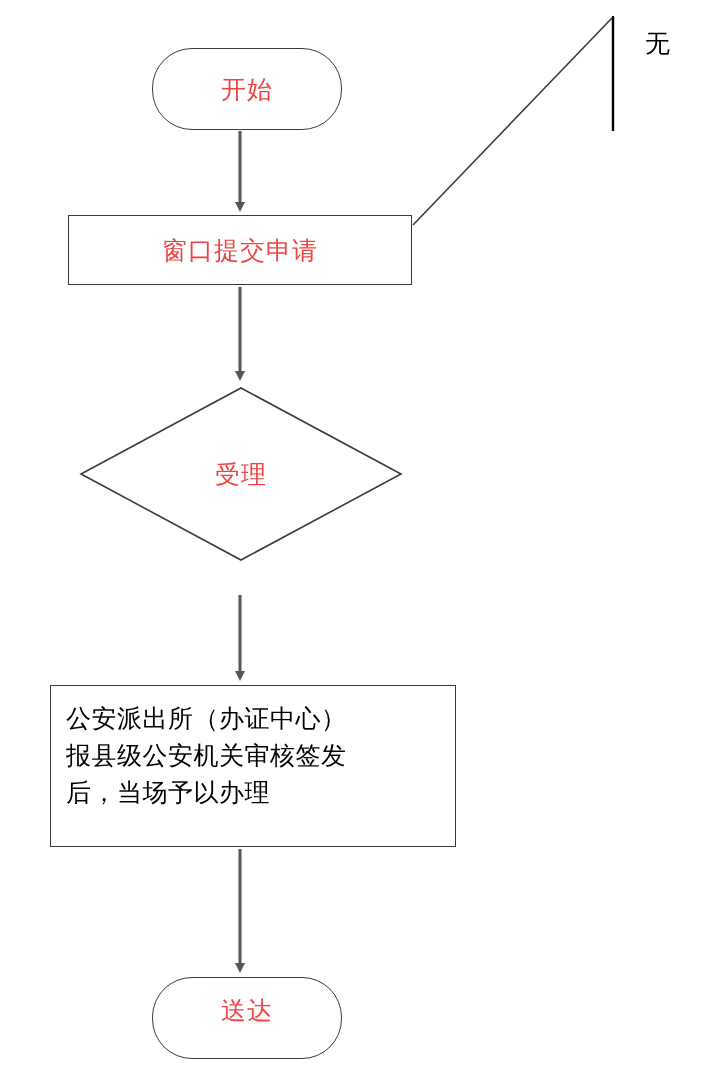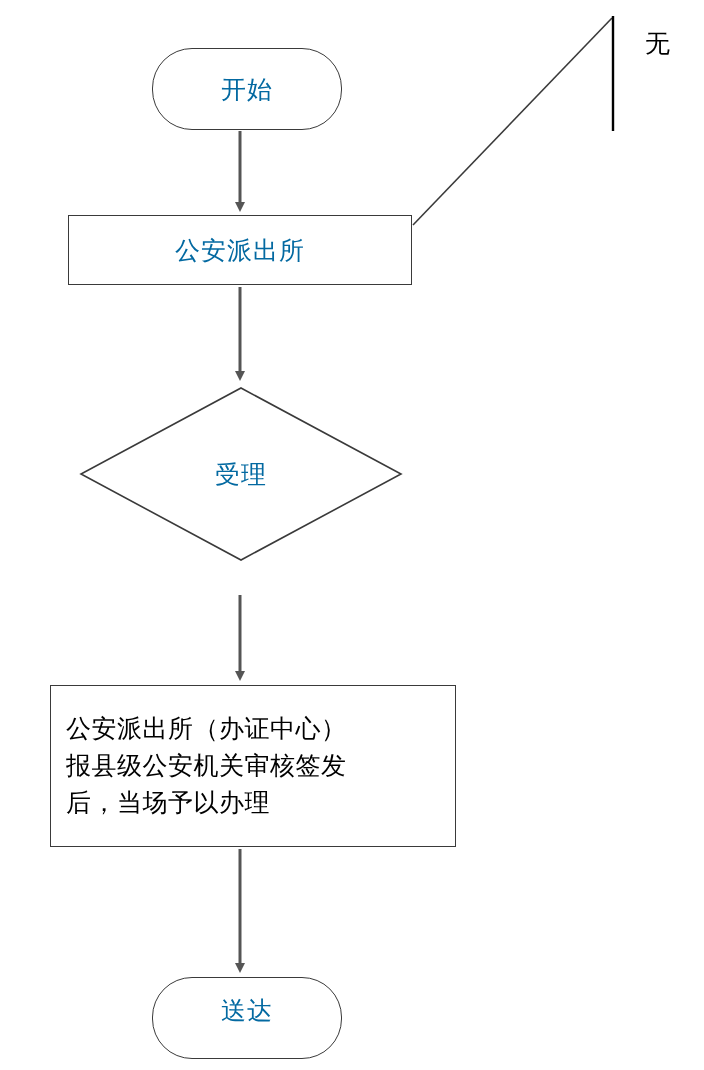--- a/index.html
+++ b/index.html
@@ -16,21 +16,21 @@
     height: 1070px;
     background: #ffffff;
     overflow: hidden;
   }
   .node-label {
     position: absolute;
     display: flex;
     align-items: center;
     justify-content: center;
     text-align: right;
-    color: #0369a1;
+    color: #ef4444;
     font-size: 25px;
     line-height: 36px;
     letter-spacing: 1px;
     white-space: pre-line;
     pointer-events: none;
   }
   
   .term {
     position: absolute;
     border: 1.5px solid #3a3a3a;
@@ -59,21 +59,20 @@
     line-height: 30px;
   }
   .block-label-left {
     position: absolute;
     color: #000000;
     font-size: 25px;
     line-height: 37px;
     text-align: left;
     white-space: pre-line;
     letter-spacing: 0.5px;
-    margin-top: 10px;
   }
   svg.connectors {
     position: absolute;
     left: 0;
     top: 0;
     width: 704px;
     height: 1070px;
     pointer-events: none;
   }
 </style>
@@ -98,21 +97,21 @@
     <line x1="240" y1="849" x2="240" y2="968" stroke="#555555" stroke-width="3" marker-end="url(#arrowhead)"></line>
 
     <line x1="413" y1="225" x2="612" y2="18" stroke="#3a3a3a" stroke-width="1.6"></line>
     <line x1="613" y1="16" x2="613" y2="131" stroke="#000000" stroke-width="2.4"></line>
   </svg>
 
   <div class="term" style="left:152px; top:48px; width:190px; height:82px;"></div>
   <div class="node-label" style="left:152px; top:48px; width:190px; height:82px;">开始</div>
 
   <div class="rect" style="left:68px; top:215px; width:344px; height:70px;"></div>
-  <div class="node-label" style="left:68px; top:215px; width:344px; height:70px;">公安派出所</div>
+  <div class="node-label" style="left:68px; top:215px; width:344px; height:70px;">窗口提交申请</div>
 
   <div class="diamond-wrap" style="left:78px; top:385px;">
     <svg width="326" height="178" viewBox="0 0 326 178">
       <polygon points="163,3 323,89 163,175 3,89" fill="#ffffff" stroke="#3a3a3a" stroke-width="1.6"></polygon>
     </svg>
   </div>
   <div class="node-label" style="left:78px; top:385px; width:326px; height:178px;">受理</div>
 
   <div class="rect" style="left:50px; top:685px; width:406px; height:162px;"></div>
   <div class="block-label-left" style="left:66px; top:700px; width:382px; font-size:25px;">公安派出所（办证中心）

